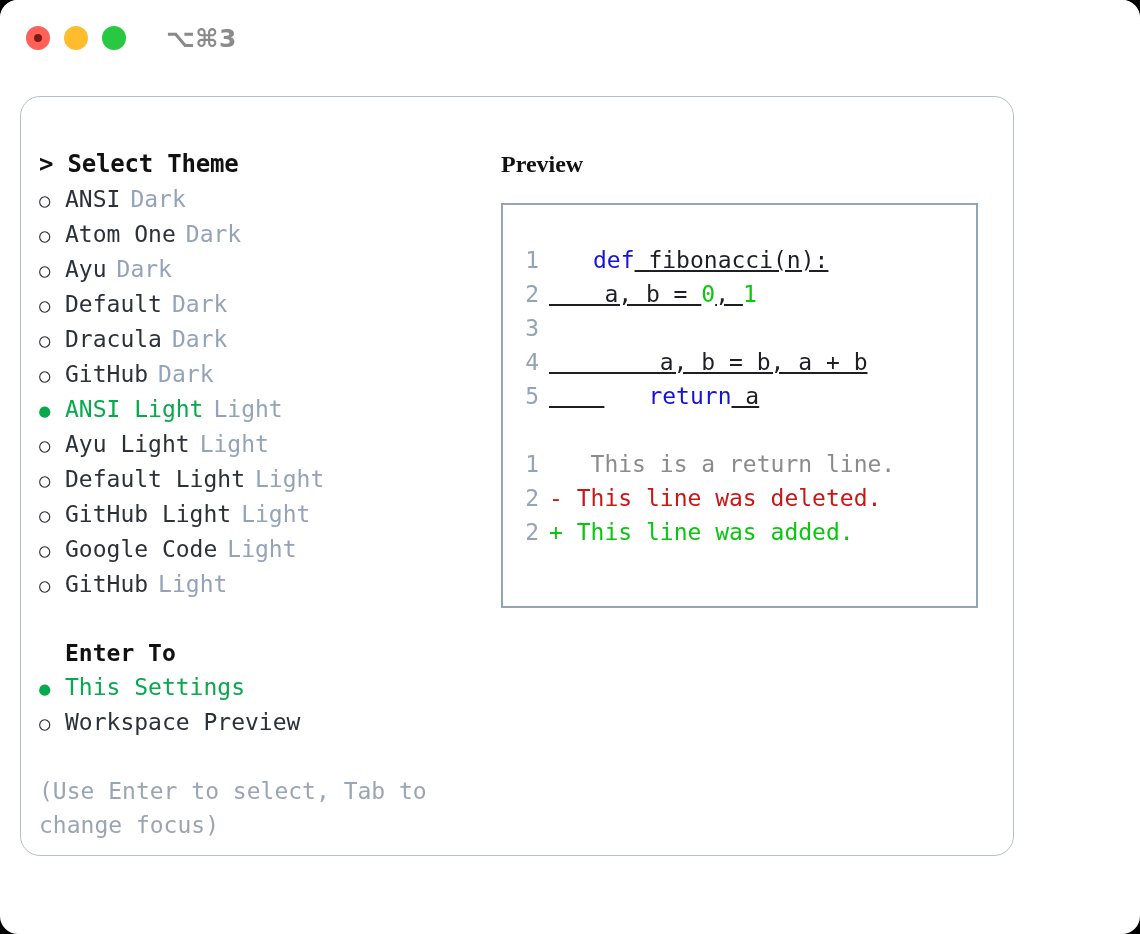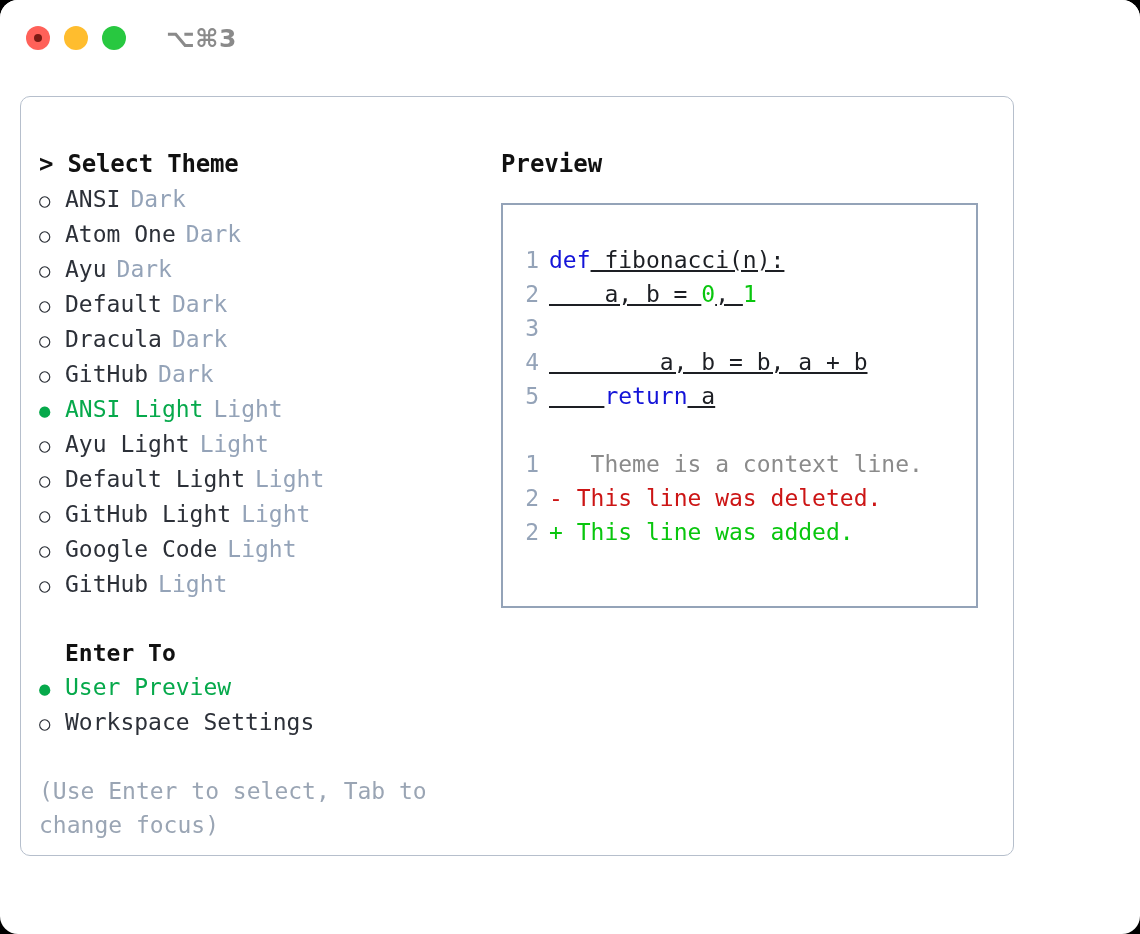--- a/index.html
+++ b/index.html
@@ -58,21 +58,21 @@
   }
 
   
   #panel {
     position: absolute;
     left: 20px;
     top: 96px;
     width: 994px;
     height: 760px;
     border: 1px solid #b6bfcc;
-    border-radius: 10px;
+    border-radius: 20px;
     background: #ffffff;
   }
 
   #panel-inner {
     position: absolute;
     left: 0; top: 0;
     width: 100%; height: 100%;
     display: flex;
   }
 
@@ -138,20 +138,21 @@
   #right-col {
     flex: 1;
     padding: 50px 0 0 0;
   }
   #preview-title {
     font-size: 24px;
     font-weight: 700;
     color: #111111;
     line-height: 34px;
     margin-bottom: 22px;
+    font-family: Liberation Serif, serif;
   }
   #code-box {
     width: 477px;
     height: 405px;
     border: 2px solid #94a3b8;
     background: #ffffff;
     padding: 38px 0 0 0;
   }
   .code-line {
     display: flex;
@@ -160,21 +161,21 @@
     white-space: pre;
   }
   .lineno {
     width: 46px;
     flex: 0 0 46px;
     text-align: right;
     color: #94a3b8;
     padding-right: 10px;
   }
   .code-text { color: #1d1f24; text-decoration: underline; }
-  .kw   { color: #1414d8; }
+  .kw   { color: #1414d8; margin-left: 44px; }
   .num  { color: #09c60e; }
   .fn   { color: #0ac5d6; }
   .blank-line { height: 34px; }
 
   .ctx  { color: #8b8b8b; }
   .del  { color: #cc1515; }
   .add  { color: #09c60e; }
 </style>
 </head>
 <body>
@@ -206,40 +207,40 @@
             <div class="opt-row selected"><span class="bullet">●</span><span class="opt-label">ANSI Light</span><span class="badge">Light</span></div>
             <div class="opt-row"><span class="bullet">○</span><span class="opt-label">Ayu Light</span><span class="badge">Light</span></div>
             <div class="opt-row"><span class="bullet">○</span><span class="opt-label">Default Light</span><span class="badge">Light</span></div>
             <div class="opt-row"><span class="bullet">○</span><span class="opt-label">GitHub Light</span><span class="badge">Light</span></div>
             <div class="opt-row"><span class="bullet">○</span><span class="opt-label">Google Code</span><span class="badge">Light</span></div>
             <div class="opt-row"><span class="bullet">○</span><span class="opt-label">GitHub</span><span class="badge">Light</span></div>
           </div>
 
         <div id="apply-title">Enter To</div>
         <div id="apply-list">
-            <div class="opt-row selected"><span class="bullet">●</span><span class="opt-label">User Preview</span></div>
-            <div class="opt-row"><span class="bullet">○</span><span class="opt-label">Workspace Settings</span></div>
+            <div class="opt-row selected"><span class="bullet">●</span><span class="opt-label">This Settings</span></div>
+            <div class="opt-row"><span class="bullet">○</span><span class="opt-label">Workspace Preview</span></div>
           </div>
 
         <div id="hint">(Use Enter to select, Tab to change focus)</div>
       </div>
 
       <div id="right-col">
         <div id="preview-title">Preview</div>
         <div id="code-box">
           <div id="code-lines">
               <div class="code-line"><span class="lineno">1</span><span><span class="kw">def</span><span class="code-text"> fibonacci(n):</span></span></div>
               <div class="code-line"><span class="lineno">2</span><span><span class="code-text">    a, b = </span><span class="num">0</span><span class="code-text">, </span><span class="num">1</span></span></div>
               <div class="code-line"><span class="lineno">3</span></div>
               <div class="code-line"><span class="lineno">4</span><span><span class="code-text">        a, b = b, a + b</span></span></div>
               <div class="code-line"><span class="lineno">5</span><span><span class="code-text">    </span><span class="kw">return</span><span class="code-text"> a</span></span></div>
             </div>
           <div class="blank-line"></div>
           <div id="diff-lines">
-              <div class="code-line"><span class="lineno">1</span><span class="ctx"> </span><span class="ctx">  Theme is a context line.</span></div>
+              <div class="code-line"><span class="lineno">1</span><span class="ctx"> </span><span class="ctx">  This is a return line.</span></div>
               <div class="code-line"><span class="lineno">2</span><span class="del">-</span><span class="del"> This line was deleted.</span></div>
               <div class="code-line"><span class="lineno">2</span><span class="add">+</span><span class="add"> This line was added.</span></div>
             </div>
         </div>
       </div>
 
     </div>
   </div>
 </div>
 

